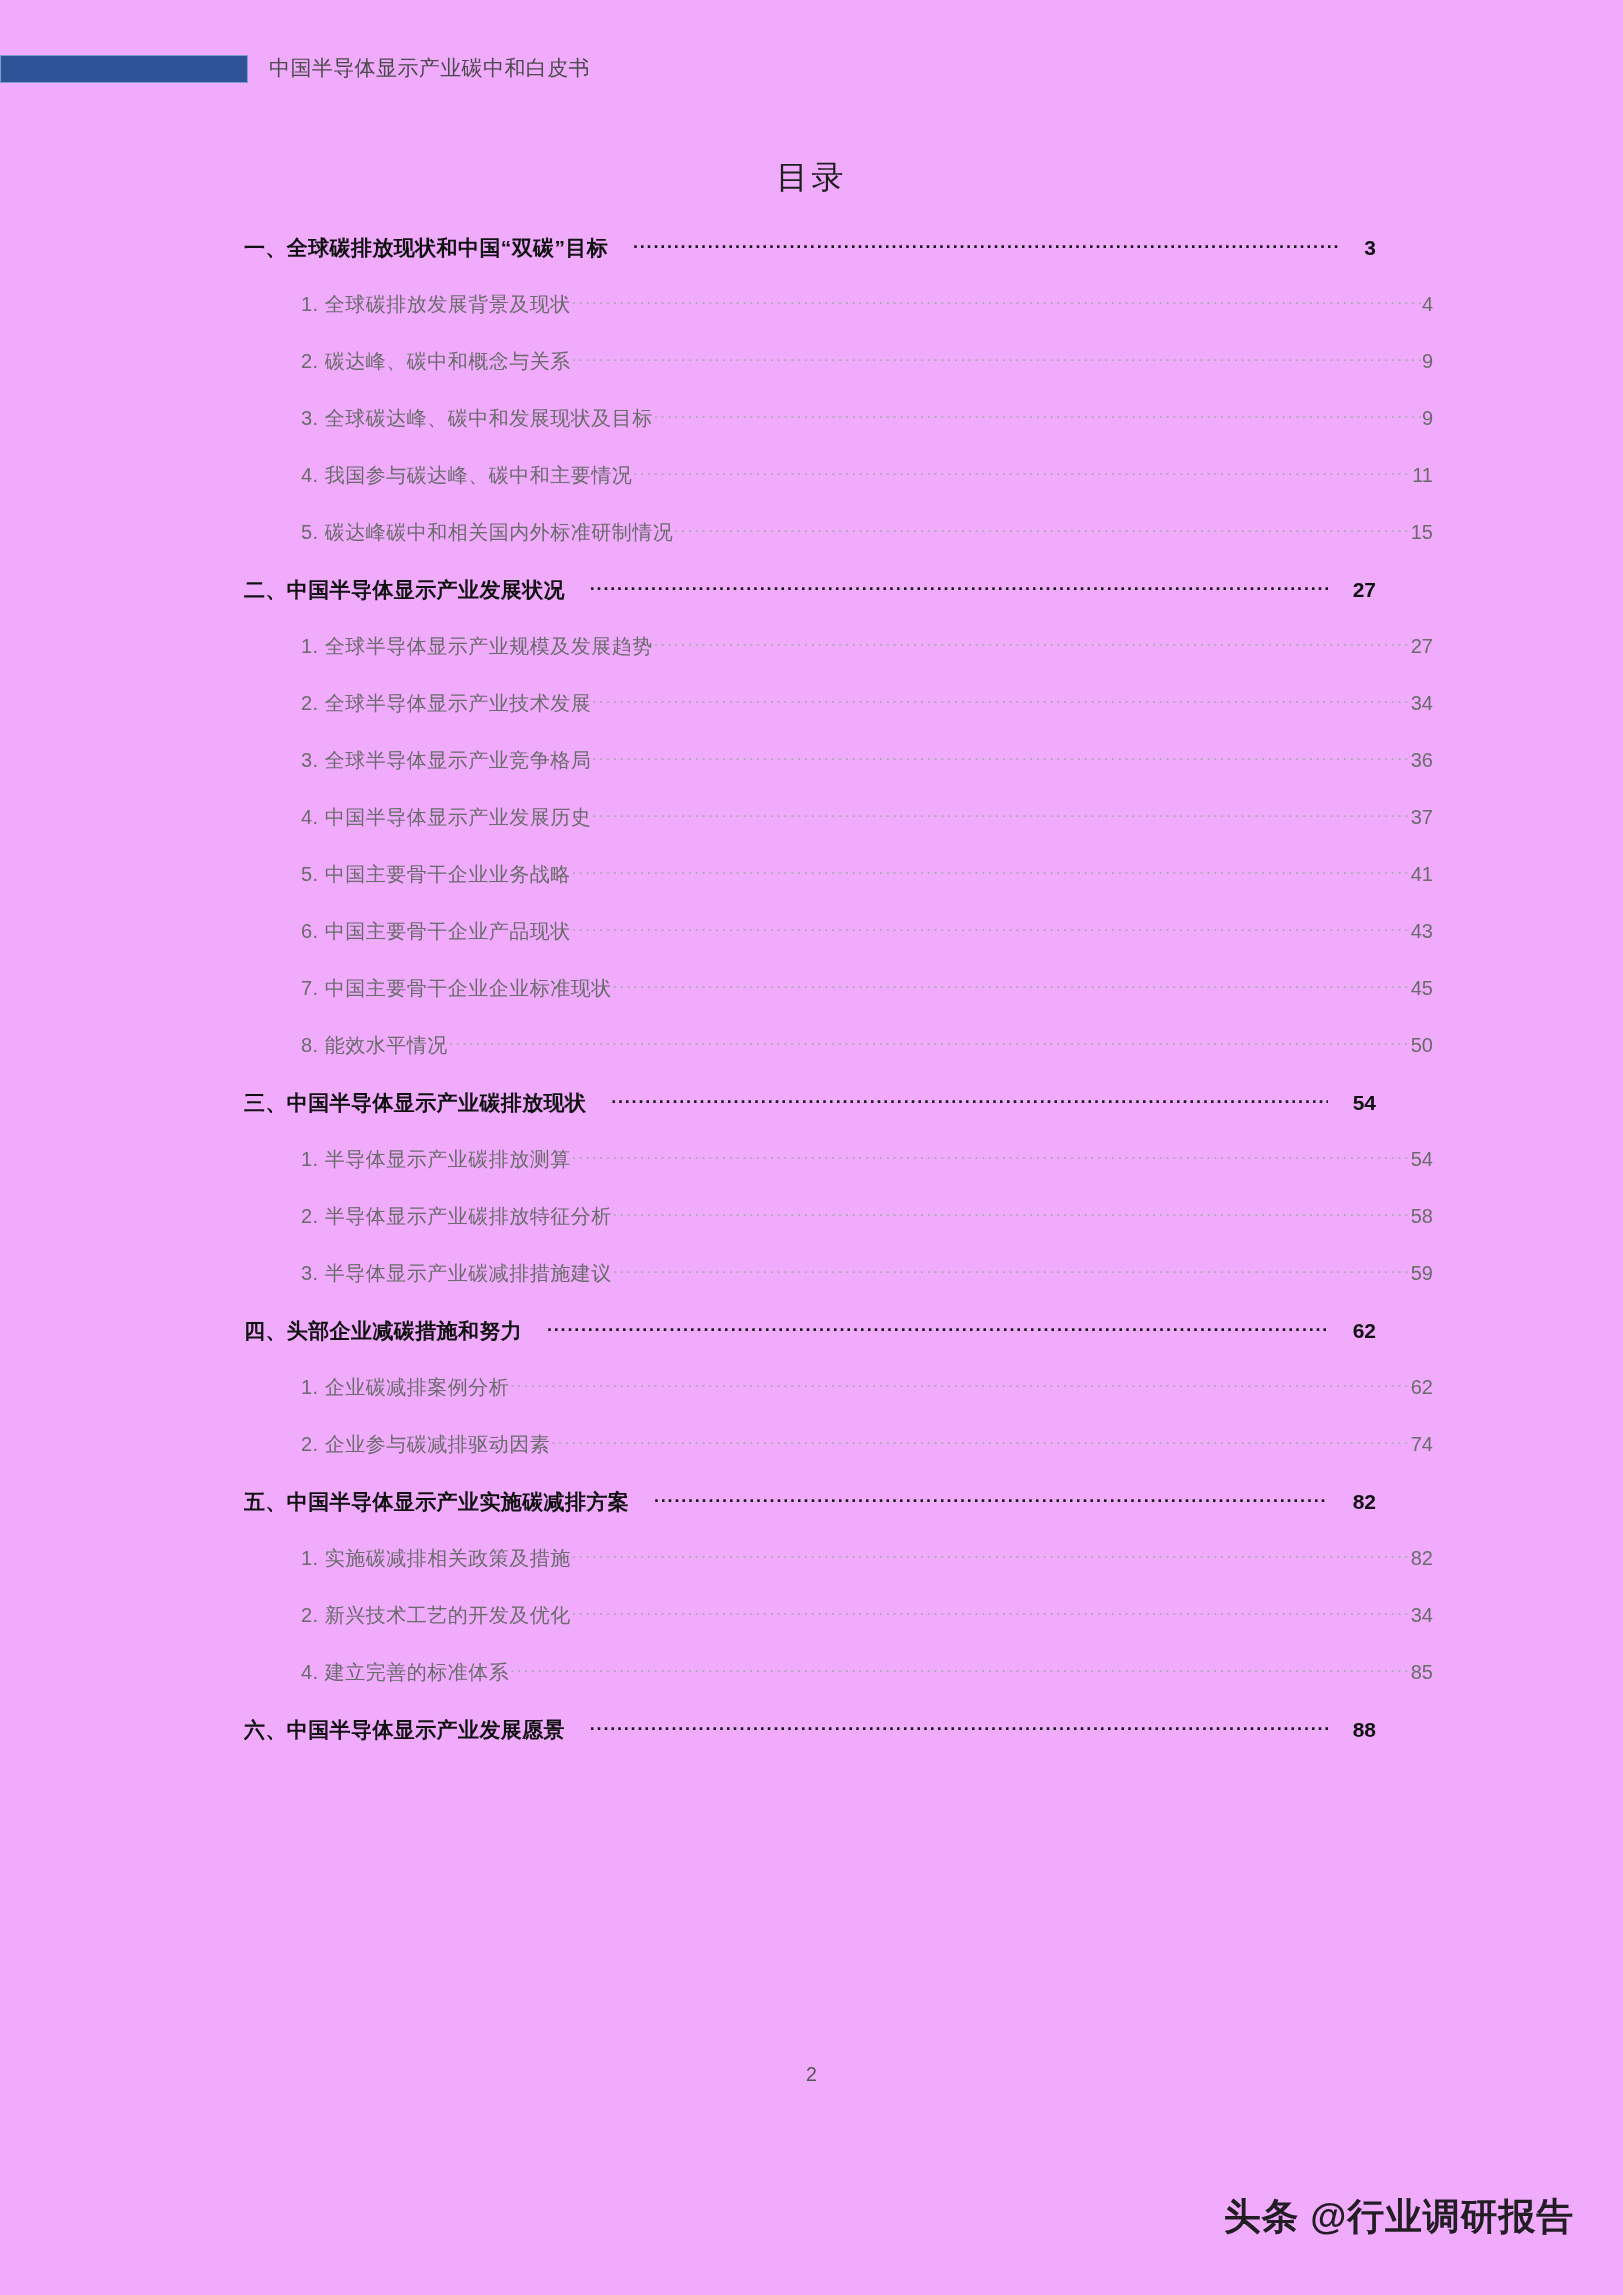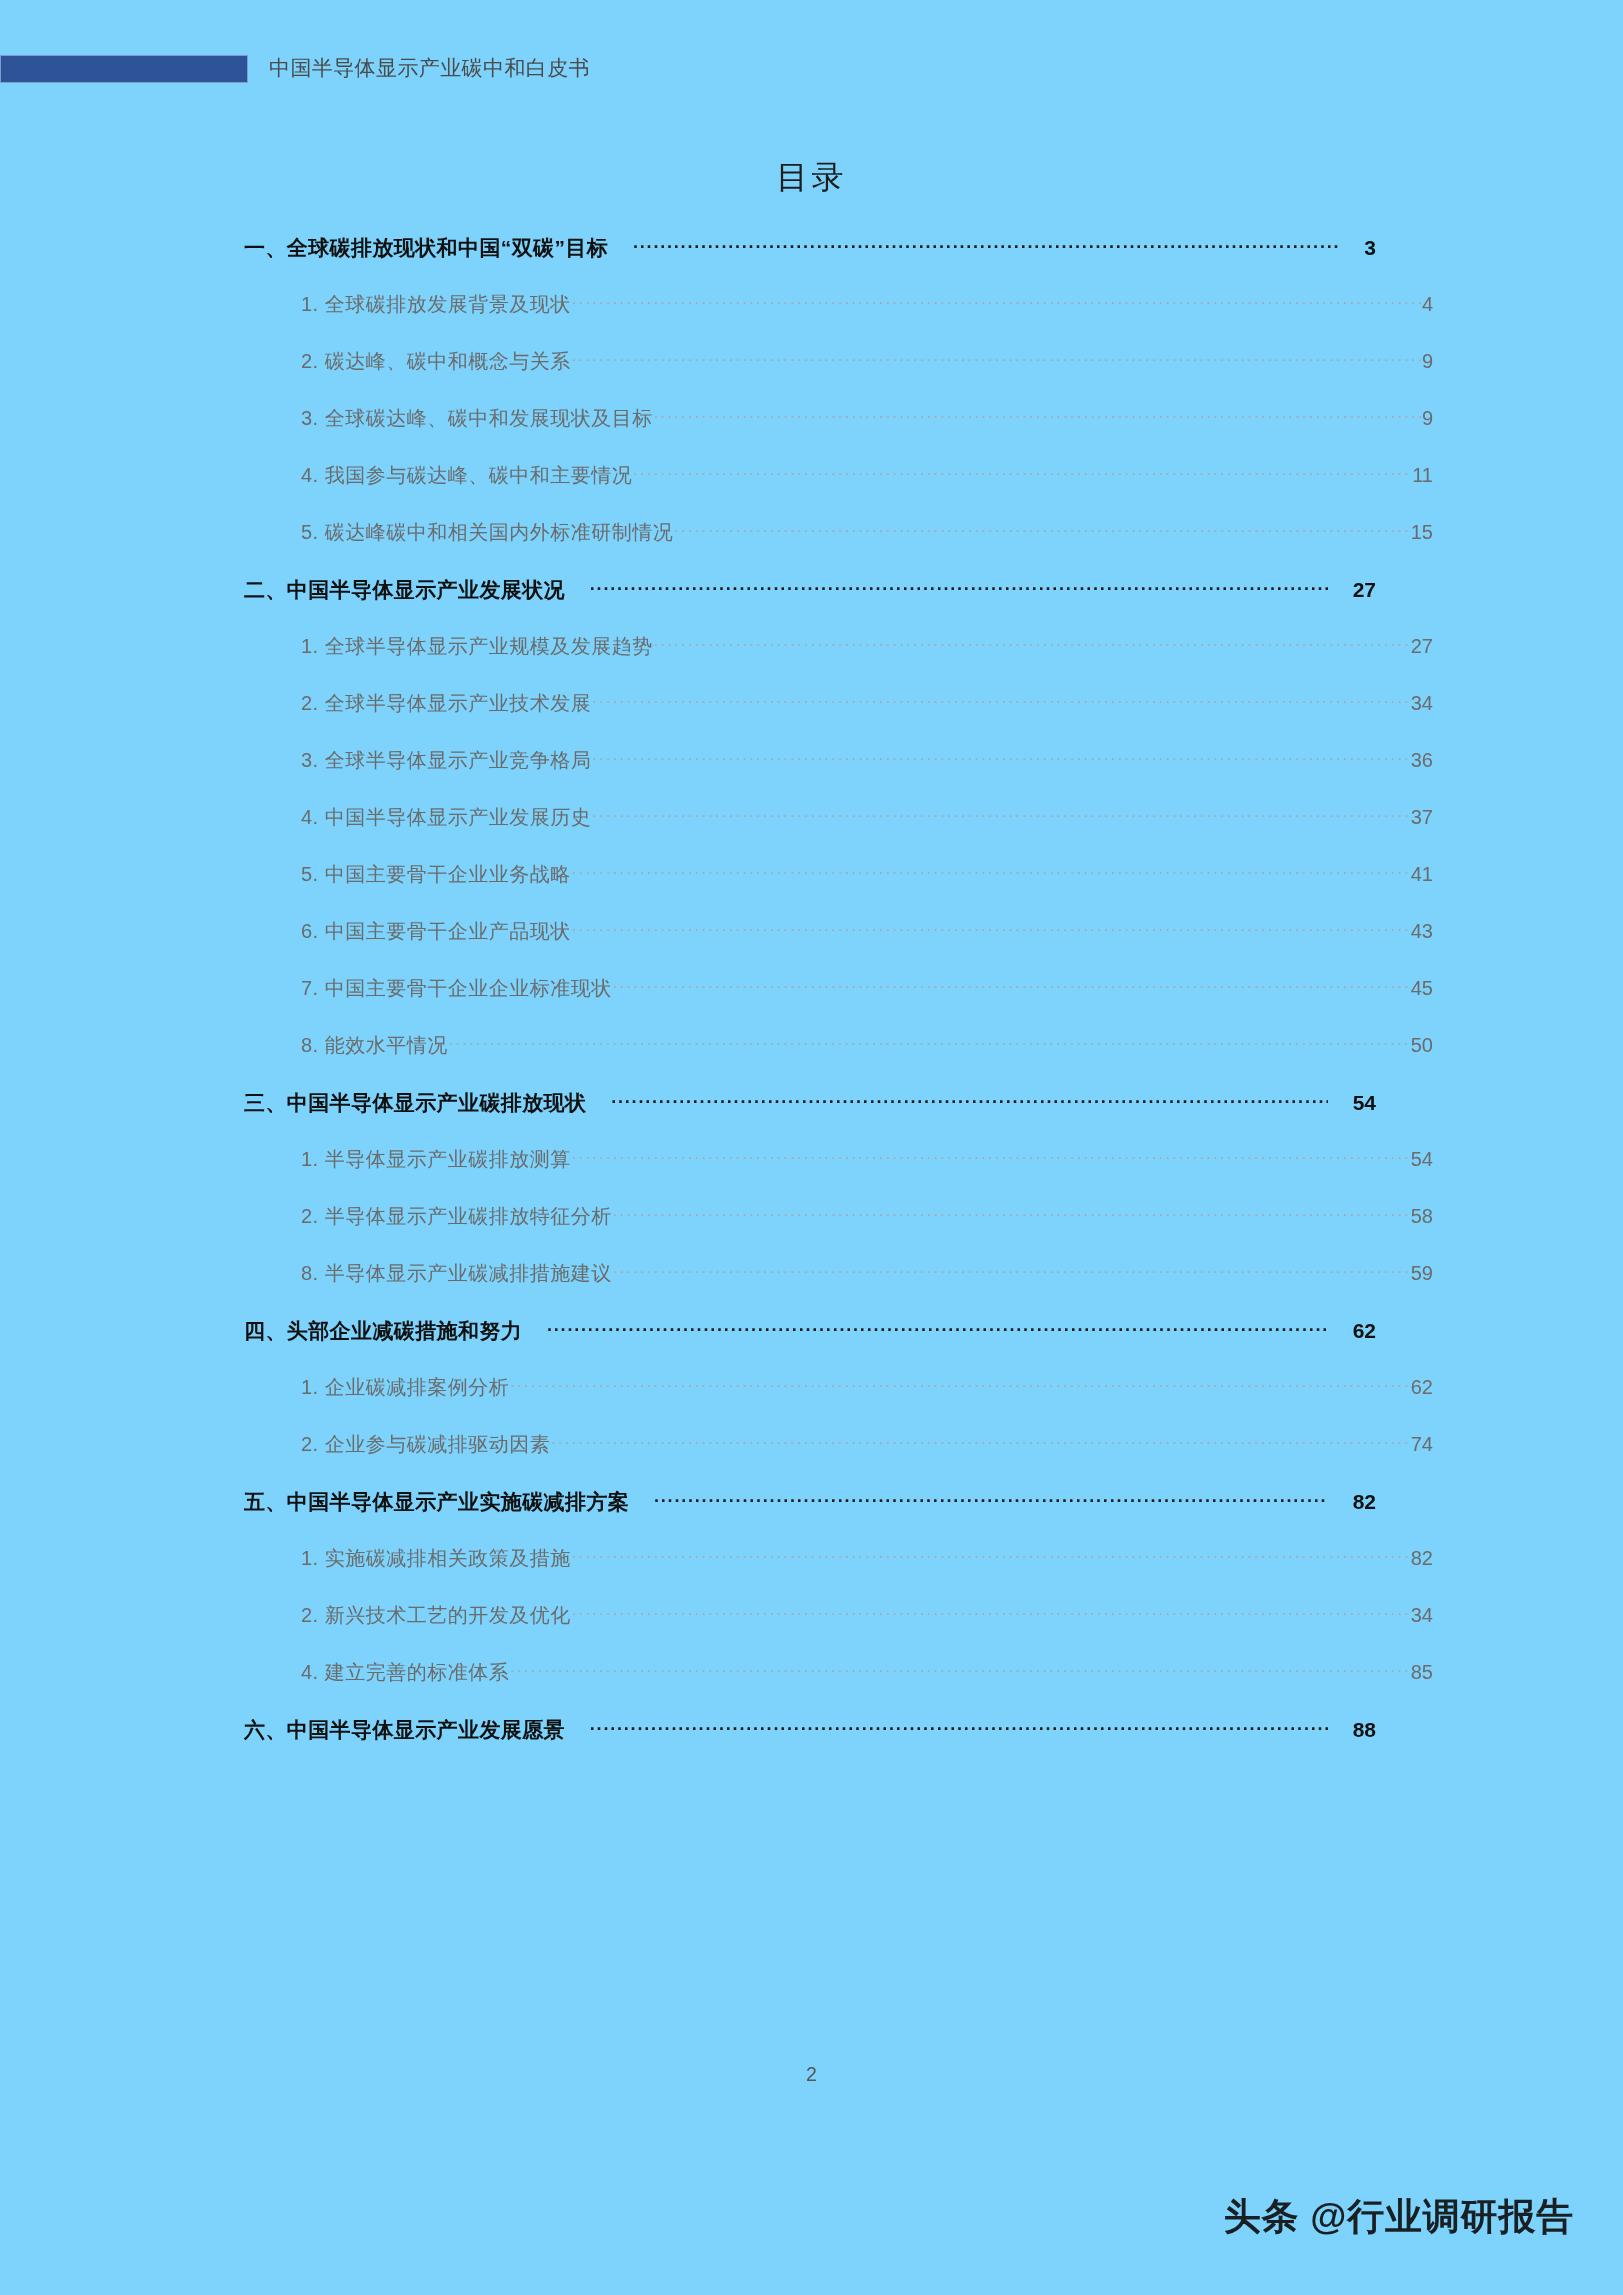--- a/index.html
+++ b/index.html
@@ -7,21 +7,21 @@
     padding: 0;
     background: #ffffff;
   }
   body {
     font-family: "Liberation Sans", "DejaVu Sans", sans-serif;
   }
   .page {
     position: relative;
     width: 1623px;
     height: 2295px;
-    background: #7dd3fc;
+    background: #f0abfc;
     overflow: hidden;
   }
 
   
   .header {
     position: absolute;
     left: 0;
     top: 0;
     width: 1623px;
     height: 106px;
@@ -245,21 +245,21 @@
         <span class="label">1. 半导体显示产业碳排放测算</span>
         <span class="leader"></span>
         <span class="pageno">54</span>
       </div>
       <div class="toc-row lvl2">
         <span class="label">2. 半导体显示产业碳排放特征分析</span>
         <span class="leader"></span>
         <span class="pageno">58</span>
       </div>
       <div class="toc-row lvl2">
-        <span class="label">8. 半导体显示产业碳减排措施建议</span>
+        <span class="label">3. 半导体显示产业碳减排措施建议</span>
         <span class="leader"></span>
         <span class="pageno">59</span>
       </div>
       <div class="toc-row lvl1">
         <span class="label">四、头部企业减碳措施和努力</span>
         <span class="leader"></span>
         <span class="pageno">62</span>
       </div>
       <div class="toc-row lvl2">
         <span class="label">1. 企业碳减排案例分析</span>

